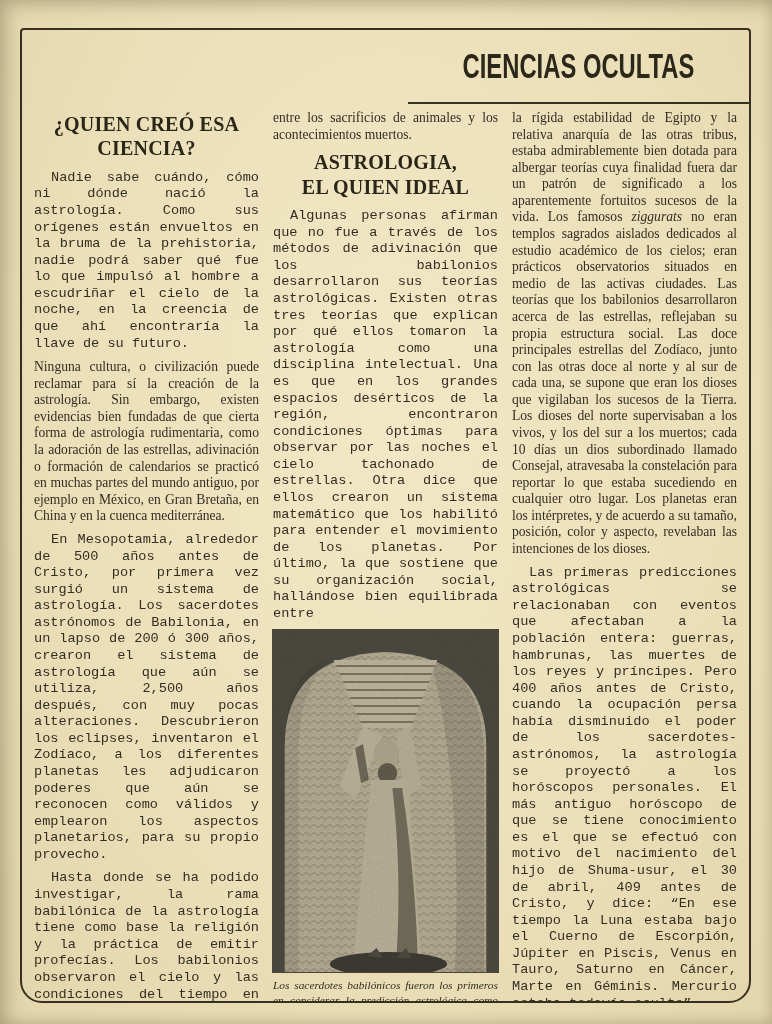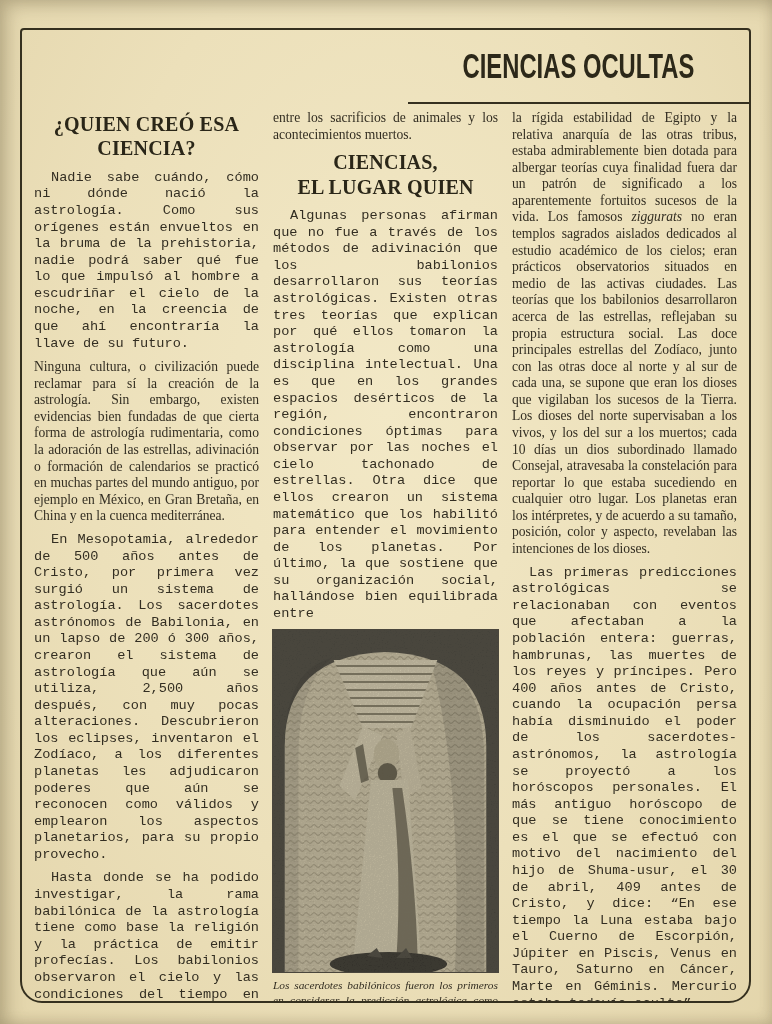--- a/index.html
+++ b/index.html
@@ -96,22 +96,22 @@
         <div class="col-heading">¿QUIEN CREÓ ESA CIENCIA?</div>
         <p class="ind">Nadie sabe cuándo, cómo ni dónde nació la astrología. Como sus orígenes están envueltos en la bruma de la prehistoria, nadie podrá saber qué fue lo que impulsó al hombre a escudriñar el cielo de la noche, en la creencia de que ahí encontraría la llave de su futuro.</p>
         <p>Ninguna cultura, o civilización puede reclamar para sí la creación de la astrología. Sin embargo, existen evidencias bien fundadas de que cierta forma de astrología rudimentaria, como la adoración de las estrellas, adivinación o formación de calendarios se practicó en muchas partes del mundo antiguo, por ejemplo en México, en Gran Bretaña, en China y en la cuenca mediterránea.</p>
         <p class="ind">En Mesopotamia, alrededor de 500 años antes de Cristo, por primera vez surgió un sistema de astrología. Los sacerdotes astrónomos de Babilonia, en un lapso de 200 ó 300 años, crearon el sistema de astrología que aún se utiliza, 2,500 años después, con muy pocas alteraciones. Descubrieron los eclipses, inventaron el Zodíaco, a los diferentes planetas les adjudicaron poderes que aún se reconocen como válidos y emplearon los aspectos planetarios, para su propio provecho.</p>
         <p class="ind">Hasta donde se ha podido investigar, la rama babilónica de la astrología tiene como base la religión y la práctica de emitir profecías. Los babilonios observaron el cielo y las condiciones del tiempo en busca de señales extraordinarias o portentos. El mundo desconocido de los espíritus se escondía a su alrededor, y pensaron que a través del estudio de los fenómenos podrían encontrar el significado de la vida. Buscaban un enlace entre el cielo y la Tierra,</p>
       </div>
 
       <div class="col">
         <p>entre los sacrificios de animales y los acontecimientos muertos.</p>
         <div class="col-heading two-line">
-          <span>CIENCIAS,</span><br>
-          <span>EL LUGAR QUIEN</span>
+          <span>ASTROLOGIA,</span><br>
+          <span>EL QUIEN IDEAL</span>
         </div>
         <p class="ind">Algunas personas afirman que no fue a través de los métodos de adivinación que los babilonios desarrollaron sus teorías astrológicas. Existen otras tres teorías que explican por qué ellos tomaron la astrología como una disciplina intelectual. Una es que en los grandes espacios desérticos de la región, encontraron condiciones óptimas para observar por las noches el cielo tachonado de estrellas. Otra dice que ellos crearon un sistema matemático que los habilitó para entender el movimiento de los planetas. Por último, la que sostiene que su organización social, hallándose bien equilibrada entre</p>
 
         <figure>
           <svg class="photo" viewBox="0 0 230 342" preserveAspectRatio="none" xmlns="http://www.w3.org/2000/svg">
             <defs>
               <clipPath id="steleClip">
                 <path d="M12,342 L12,116 Q12,26 115,22 Q218,26 218,116 L218,342 Z"></path>
               </clipPath>
               <clipPath id="basketClip">

